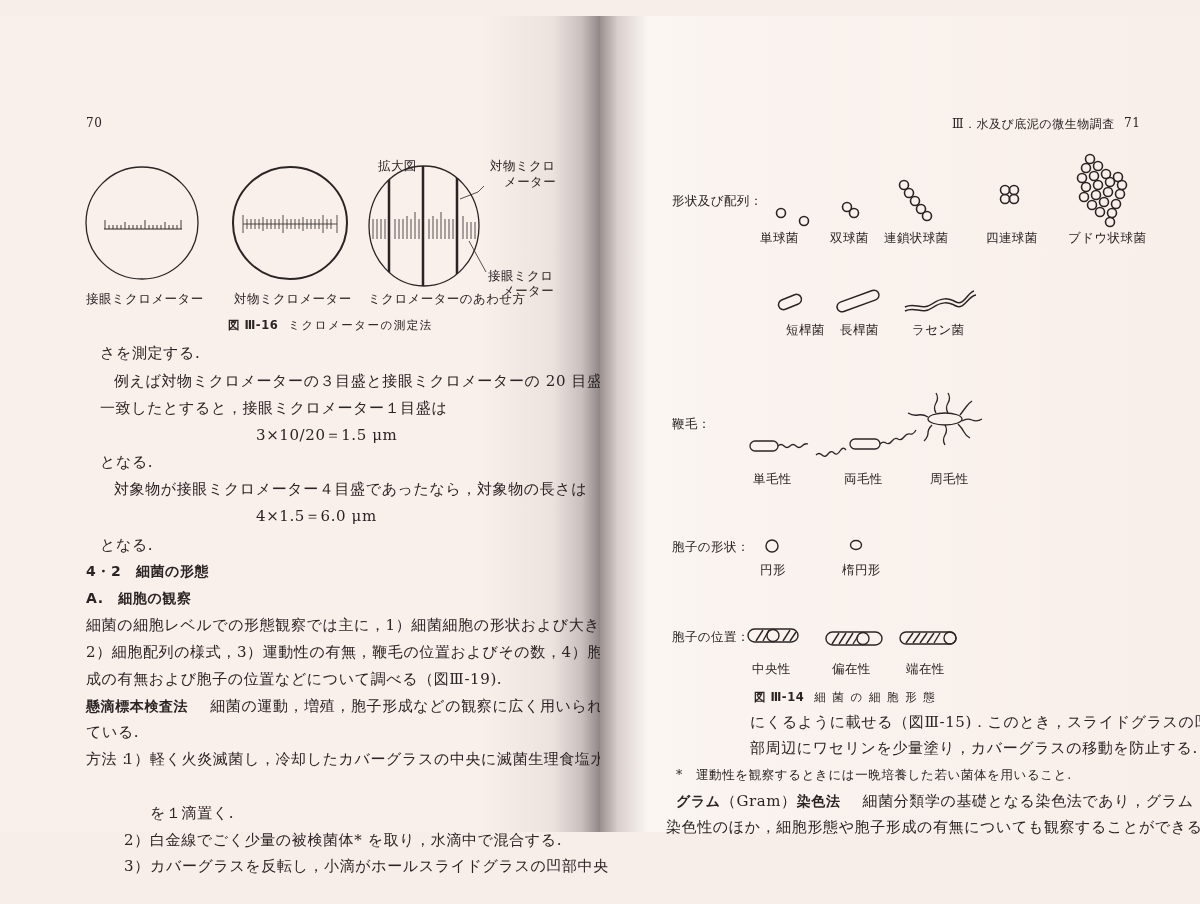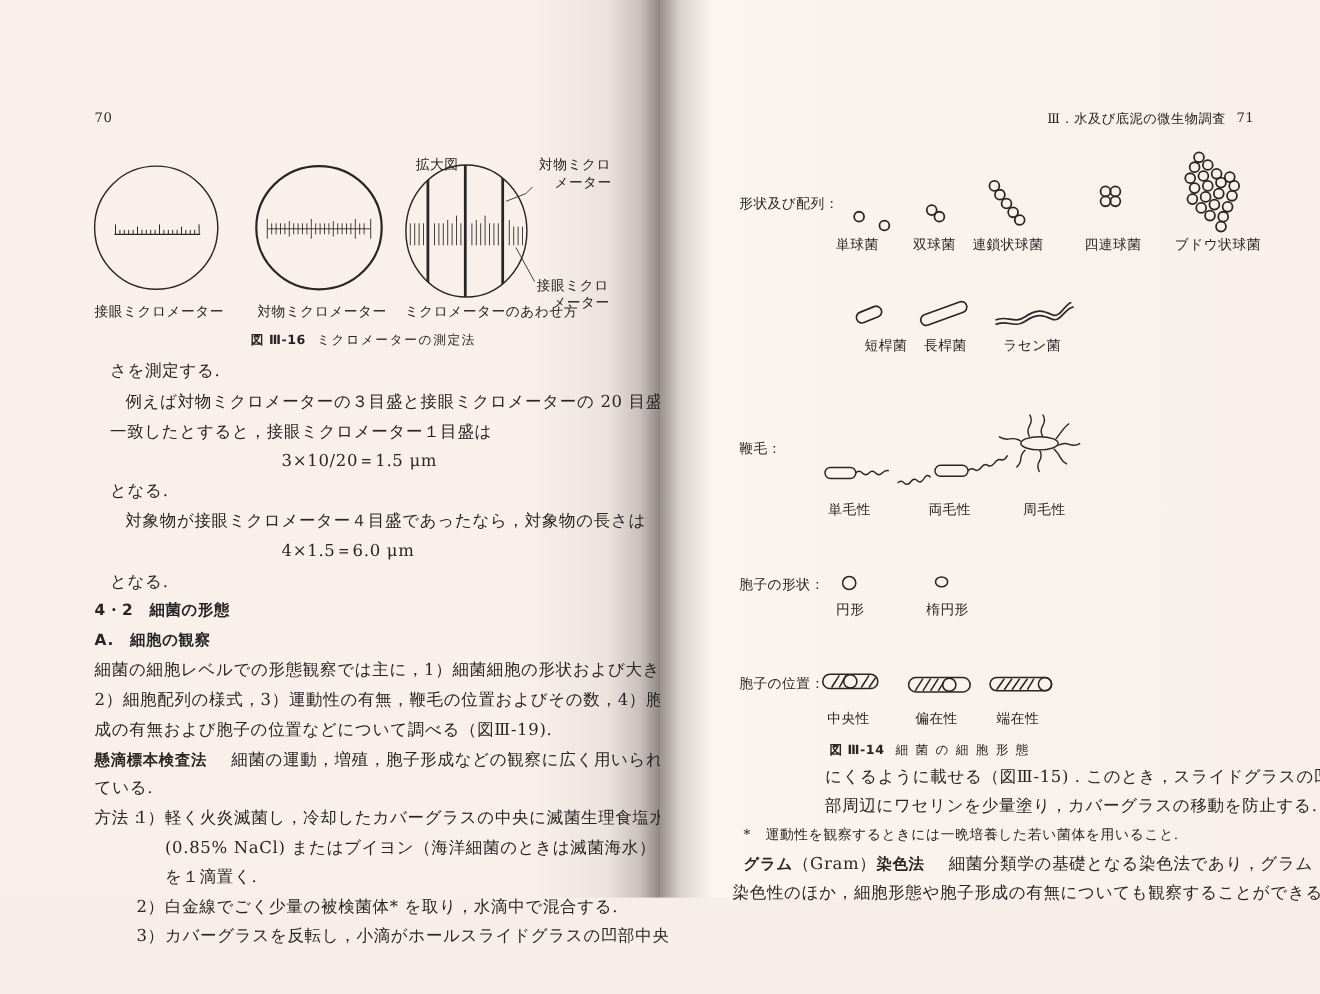--- a/index.html
+++ b/index.html
@@ -2,21 +2,21 @@
 <html><head>
 <meta charset="utf-8">
 <style>
   html, body { margin:0; padding:0; }
   body {
     width:1200px; height:904px; overflow:hidden; position:relative;
     background:#f8eee9;
     font-family:"DejaVu Serif", "Liberation Serif", serif;
     color:#2a2424;
   }
-  .page { position:absolute; top:0; height:816px; }
+  .page { position:absolute; top:16px; height:816px; }
   .page-left { left:0; width:600px;
     background: linear-gradient(to right, #f9f0eb 0%, #f9f0eb 80%, #ece3df 92%, #c9bfbd 97%, #8f8686 100%); }
   .page-right { left:600px; width:600px;
     background: linear-gradient(to right, #9a908e 0%, #d8d0cc 3%, #fbf6f2 8%, #faf3ef 20%, #f8efea 100%); }
   .abs { position:absolute; white-space:nowrap; }
   .t { font-size:15px; line-height:18px; letter-spacing:0.6px; }
   .small { font-size:12px; letter-spacing:0.5px; }
   .fig-label { font-size:12.5px; letter-spacing:0.4px; }
   .bold { font-family:"DejaVu Sans","Liberation Sans",sans-serif; font-weight:bold; }
   .caption { font-size:11.5px; letter-spacing:1.5px; }
@@ -158,21 +158,20 @@
   <div class="abs t" style="left:86px;top:654px;">成の有無および胞子の位置などについて調べる（図Ⅲ-19).</div>
 
   <div class="abs t" style="left:86px;top:681px;">
     <span class="bold" style="font-size:14px;">懸滴標本検査法</span><span style="display:inline-block;width:22px;"></span><span>細菌の運動，増殖，胞子形成などの観察に広く用いられ</span>
   </div>
   <div class="abs t" style="left:86px;top:707px;">ている.</div>
 
   <div class="abs t" style="left:86px;top:734px;">方法：</div>
   <div class="abs t" style="left:124px;top:734px;">1）</div>
   <div class="abs t" style="left:150px;top:734px;">軽く火炎滅菌し，冷却したカバーグラスの中央に滅菌生理食塩水</div>
-  <div class="abs t" style="left:150px;top:761px;">(0.85% NaCl) またはブイヨン（海洋細菌のときは滅菌海水）</div>
   <div class="abs t" style="left:150px;top:788px;">を１滴置く.</div>
   <div class="abs t" style="left:124px;top:815px;">2）</div>
   <div class="abs t" style="left:150px;top:815px;">白金線でごく少量の被検菌体* を取り，水滴中で混合する.</div>
   <div class="abs t" style="left:124px;top:841px;">3）</div>
   <div class="abs t" style="left:150px;top:841px;">カバーグラスを反転し，小滴がホールスライドグラスの凹部中央</div>
 </div>
 
 <div class="page page-right">
   <div class="abs small" style="left:352px;top:100px;">Ⅲ．水及び底泥の微生物調査</div>
   <div class="abs small" style="left:524px;top:100px;">71</div>

